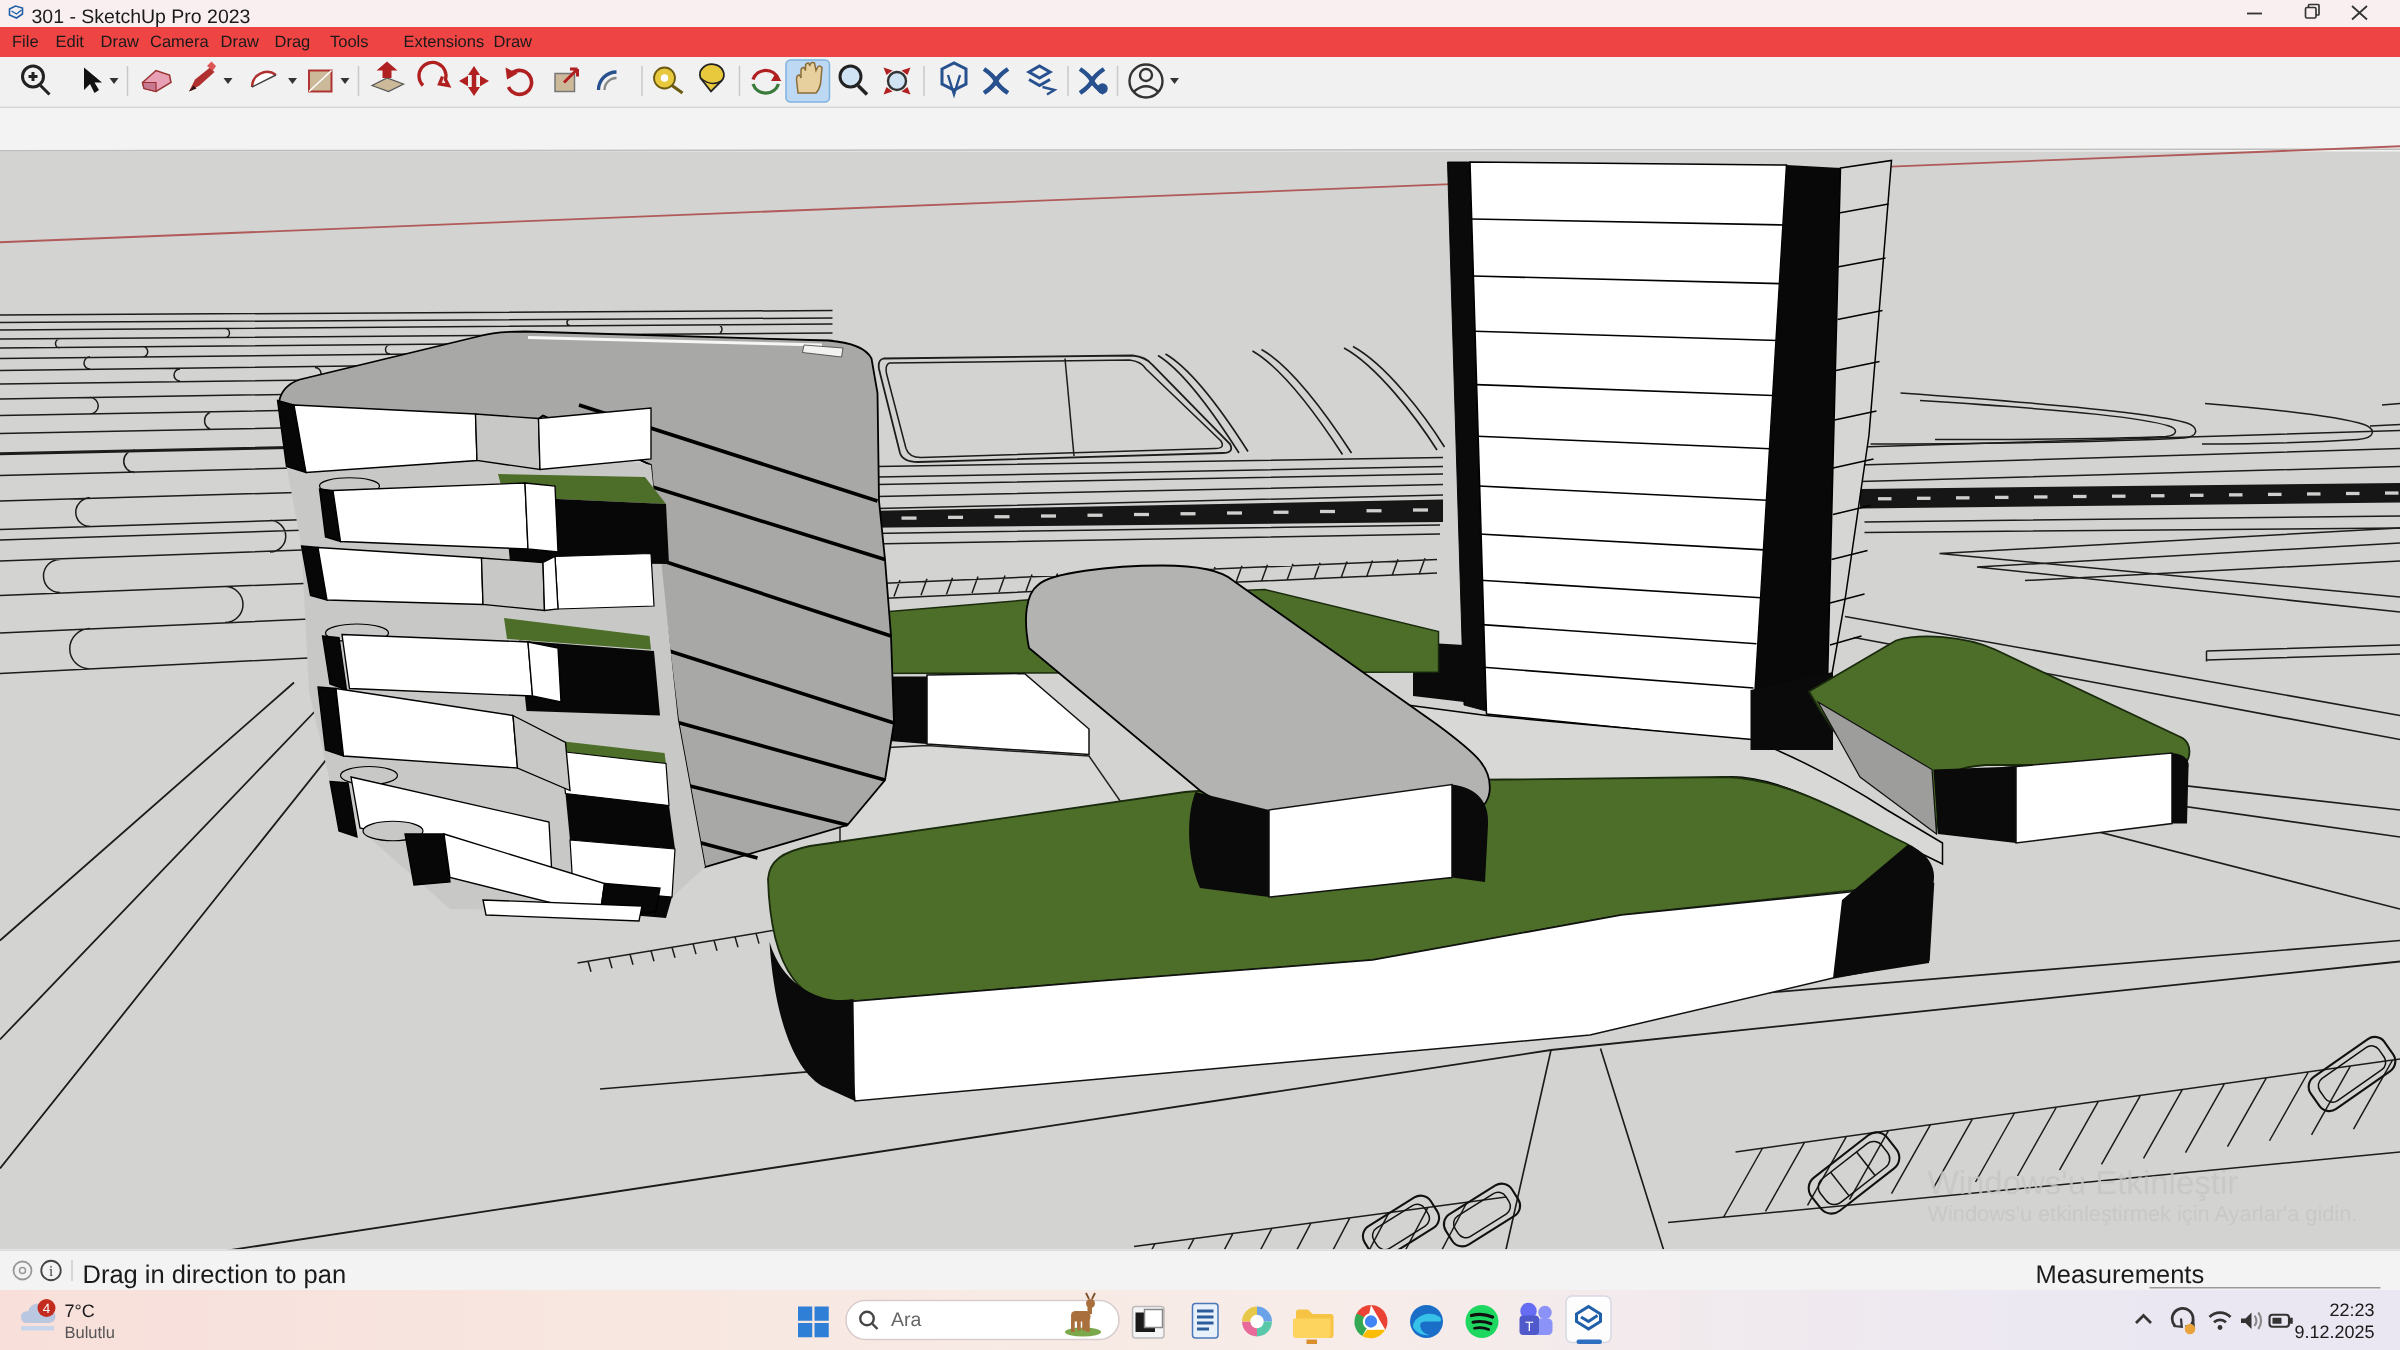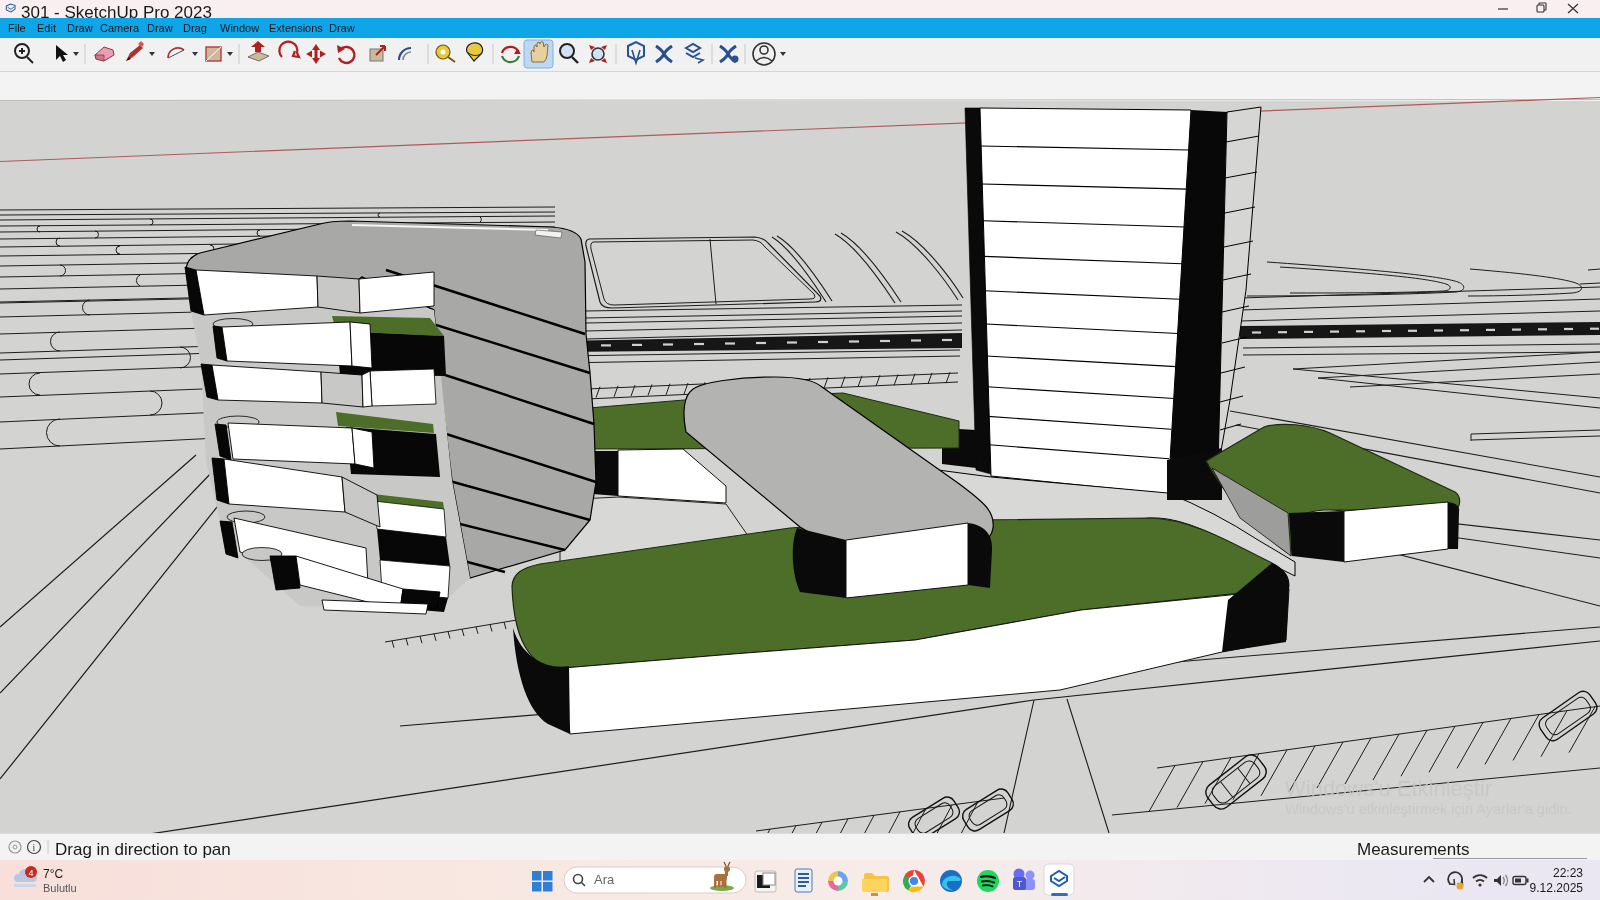--- a/index.html
+++ b/index.html
@@ -1,19 +1,19 @@
 <!DOCTYPE html>
 <html><head><meta charset="utf-8"><style>
 *{margin:0;padding:0;box-sizing:border-box}
 html,body{width:1600px;height:900px;overflow:hidden;font-family:"Liberation Sans",sans-serif}
 .titlebar{position:absolute;left:0;top:0;width:1600px;height:18px;background:#f9eff1}
 .title-ic{position:absolute;left:5px;top:2px}
-.title-tx{position:absolute;left:21px;top:3px;font-size:17px;color:#1a1a1a}
+.title-tx{position:absolute;left:21px;top:3px;font-size:13px;color:#1a1a1a}
 .winbtn{position:absolute;top:0;height:18px}
-.menubar{position:absolute;left:0;top:18px;width:1600px;height:20px;background:#0ea5e9}
+.menubar{position:absolute;left:0;top:18px;width:1600px;height:20px;background:#ef4444}
 .menubar span{position:absolute;top:4px;font-size:11px;color:#1a1a1a}
 .toolbar{position:absolute;left:0;top:38px;width:1600px;height:34px;background:#f2f1f1;border-bottom:1px solid #d5d5d5}
 .viewport{position:absolute;left:0;top:72px;width:1452px;height:761px}
 .statusbar{position:absolute;left:0;top:833px;width:1600px;height:27px;background:#f4f3f3;border-top:1px solid #dcdcdc}
 .statusbar .tx{position:absolute;left:55px;top:6px;font-size:17px;color:#1a1a1a}
 .statusbar .ms{position:absolute;left:1357px;top:6px;font-size:17px;color:#1a1a1a}
 .statusbar .ul{position:absolute;left:1433px;top:24px;width:154px;height:1px;background:#9a9a9a}
 .taskbar{position:absolute;left:0;top:860px;width:1600px;height:40px;background:linear-gradient(90deg,#f8dfda 0%,#f8e7e1 28%,#f7ece8 55%,#ece8f2 85%,#eae6f2 100%)}
 </style></head>
 <body>
@@ -30,21 +30,21 @@
       <path d="M78,4 L88,13 M88,4 L78,13" stroke="#333" stroke-width="1.2"></path>
     </svg>
 </div>
 <div class="menubar">
 <span style="left:8px">File</span>
     <span style="left:37px">Edit</span>
     <span style="left:67px">Draw</span>
     <span style="left:100px">Camera</span>
     <span style="left:147px">Draw</span>
     <span style="left:183px">Drag</span>
-    <span style="left:220px">Window</span>
+    <span style="left:220px">Tools</span>
     <span style="left:269px">Extensions</span>
     <span style="left:329px">Draw</span>
 </div>
 <div class="toolbar"><svg width="1600" height="34" viewBox="0 38 1600 34">
       <line x1="85" y1="44" x2="85" y2="64" stroke="#c9c9c7" stroke-width="1"></line>
 <line x1="239" y1="44" x2="239" y2="64" stroke="#c9c9c7" stroke-width="1"></line>
 <line x1="428" y1="44" x2="428" y2="64" stroke="#c9c9c7" stroke-width="1"></line>
 <line x1="493" y1="44" x2="493" y2="64" stroke="#c9c9c7" stroke-width="1"></line>
 <line x1="616" y1="44" x2="616" y2="64" stroke="#c9c9c7" stroke-width="1"></line>
 <line x1="712" y1="44" x2="712" y2="64" stroke="#c9c9c7" stroke-width="1"></line>

